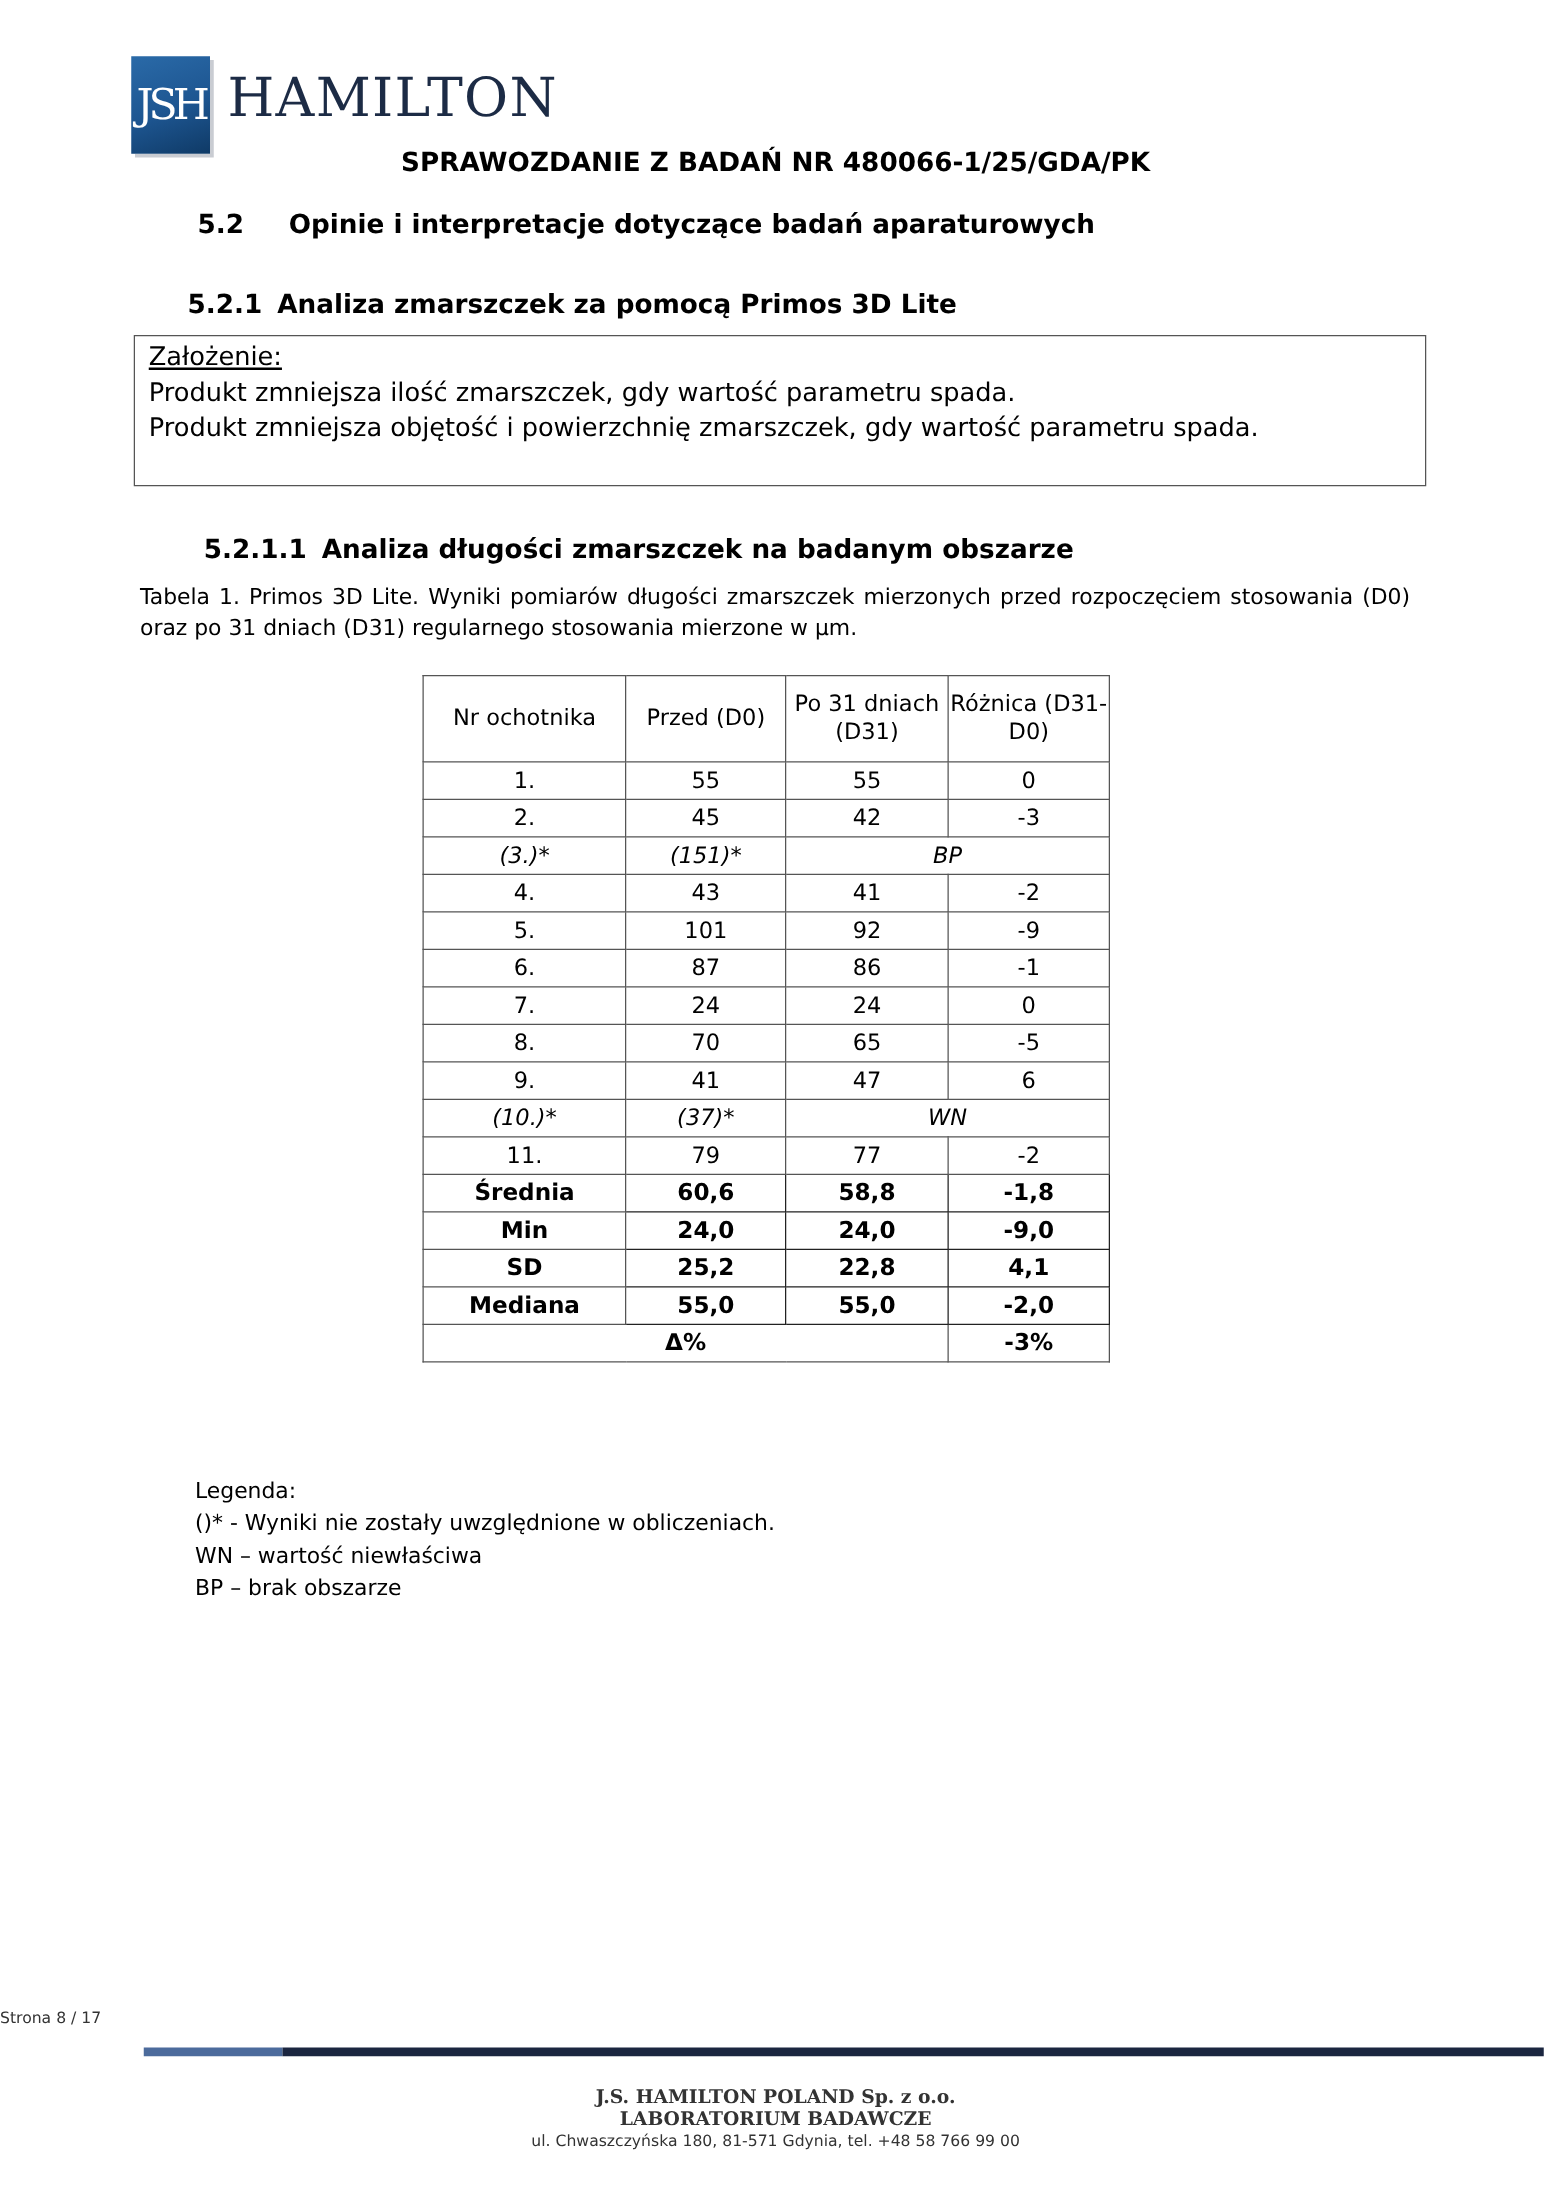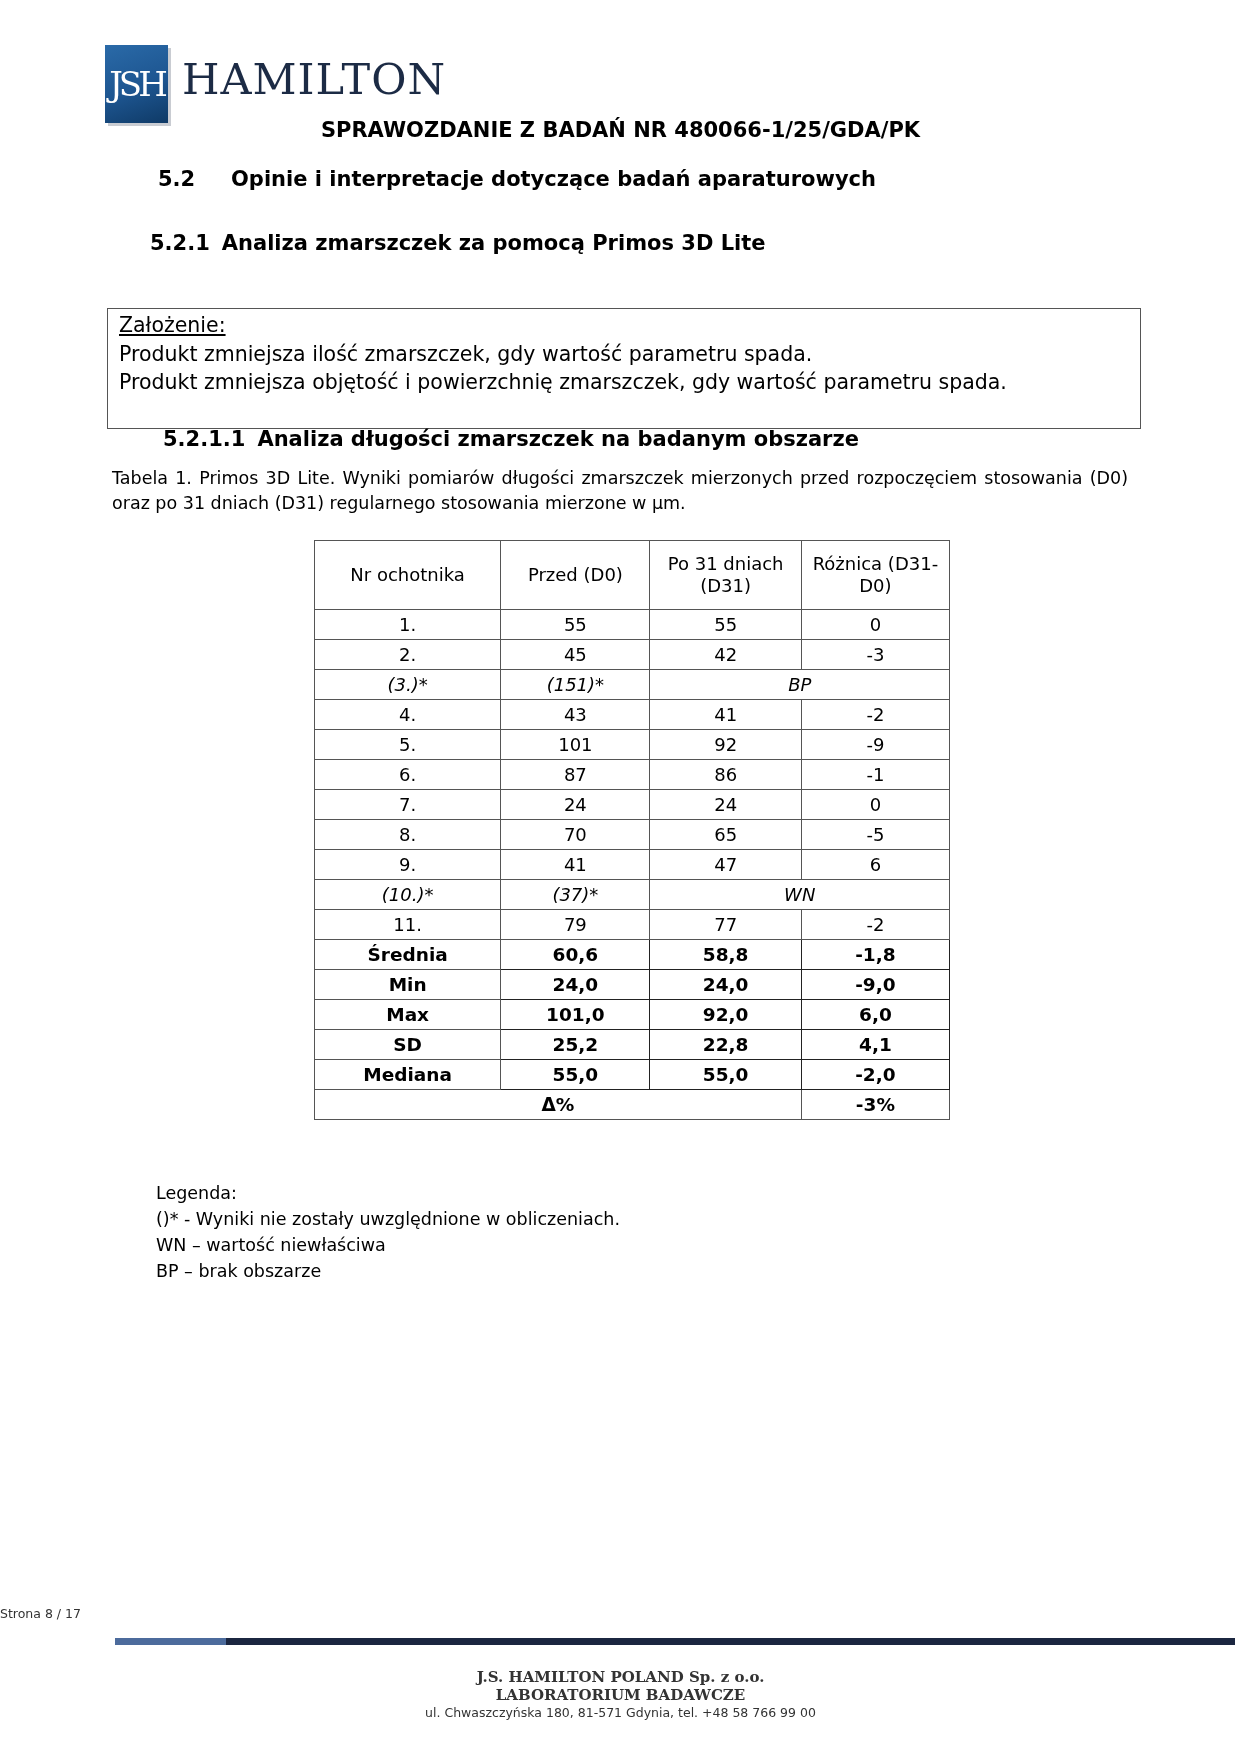--- a/index.html
+++ b/index.html
@@ -11,30 +11,30 @@
   .logo-mono { left: 105px; top: 45px; width: 63px; height: 78px; color: #fff; font-family: "DejaVu Serif", serif; font-size: 34px; line-height: 78px; text-align: center; letter-spacing: -4px; border-radius: 30px; }
   .logo-text { left: 182px; top: 49px; font-family: "DejaVu Serif", serif; font-size: 43px; color: #1c2b45; letter-spacing: 1px; line-height: 60px; }
 
   .report-title { left: 0; width: 1241px; top: 117px; text-align: center; font-weight: bold; font-size: 21px; line-height: 26px; }
   .h2 { top: 166px; font-weight: bold; font-size: 21px; line-height: 26px; }
   .h2-num { left: 158px; }
   .h2-txt { left: 231px; }
   .h3 { top: 230px; left: 150px; font-weight: bold; font-size: 21px; line-height: 26px; }
   .h3 span + span { margin-left: 12px; }
 
-  .assumption-box { left: 107px; top: 268px; width: 1034px; height: 121px; border: 1px solid #555; box-sizing: border-box; padding: 2px 11px; font-size: 20.5px; line-height: 28.5px; margin-top: 40px; }
+  .assumption-box { left: 107px; top: 268px; width: 1034px; height: 121px; border: 1px solid #555; box-sizing: border-box; padding: 2px 11px; font-size: 20.5px; line-height: 28.5px; }
   .assumption-box .u { text-decoration: underline; }
 
   .h4 { top: 426px; left: 163px; font-weight: bold; font-size: 21px; line-height: 26px; }
   .h4 span + span { margin-left: 12px; }
 
   .caption { left: 112px; top: 466px; width: 1016px; font-size: 17.5px; line-height: 25px; text-align: justify; text-align-last: left; }
 
   
-  table.results { position: absolute; left: 314px; top: 540px; width: 636px; border-collapse: collapse; font-size: 18px; }
+  table.results { position: absolute; left: 338px; top: 540px; width: 550px; border-collapse: collapse; font-size: 18px; }
   table.results td { border: 1.5px solid #555; text-align: center; height: 29px; padding: 0; line-height: 20px; }
   table.results tr.head td { height: 68px; line-height: 22px; }
   table.results td.c1 { width: 175px; }
   table.results td.c2 { width: 140px; }
   table.results td.c3 { width: 142px; }
   table.results td.c4 { width: 139px; }
   table.results tr.excl td { font-style: italic; }
   table.results tr.stat td { font-weight: bold; font-size: 18.5px; }
   table.results tr.stat td.c2, table.results tr.stat td.c3, table.results tr.stat td.c4 { border-color: #222; }
   table.results tr.summary td { font-weight: bold; font-size: 18.5px; }
@@ -156,26 +156,20 @@
     <td class="c3">58,8</td>
     <td class="c4">-1,8</td>
   </tr>
   <tr class="stat">
     <td class="c1">Min</td>
     <td class="c2">24,0</td>
     <td class="c3">24,0</td>
     <td class="c4">-9,0</td>
   </tr>
   <tr class="stat">
-    <td class="c1">Max</td>
-    <td class="c2">101,0</td>
-    <td class="c3">92,0</td>
-    <td class="c4">6,0</td>
-  </tr>
-  <tr class="stat">
     <td class="c1">SD</td>
     <td class="c2">25,2</td>
     <td class="c3">22,8</td>
     <td class="c4">4,1</td>
   </tr>
   <tr class="stat">
     <td class="c1">Mediana</td>
     <td class="c2">55,0</td>
     <td class="c3">55,0</td>
     <td class="c4">-2,0</td>

